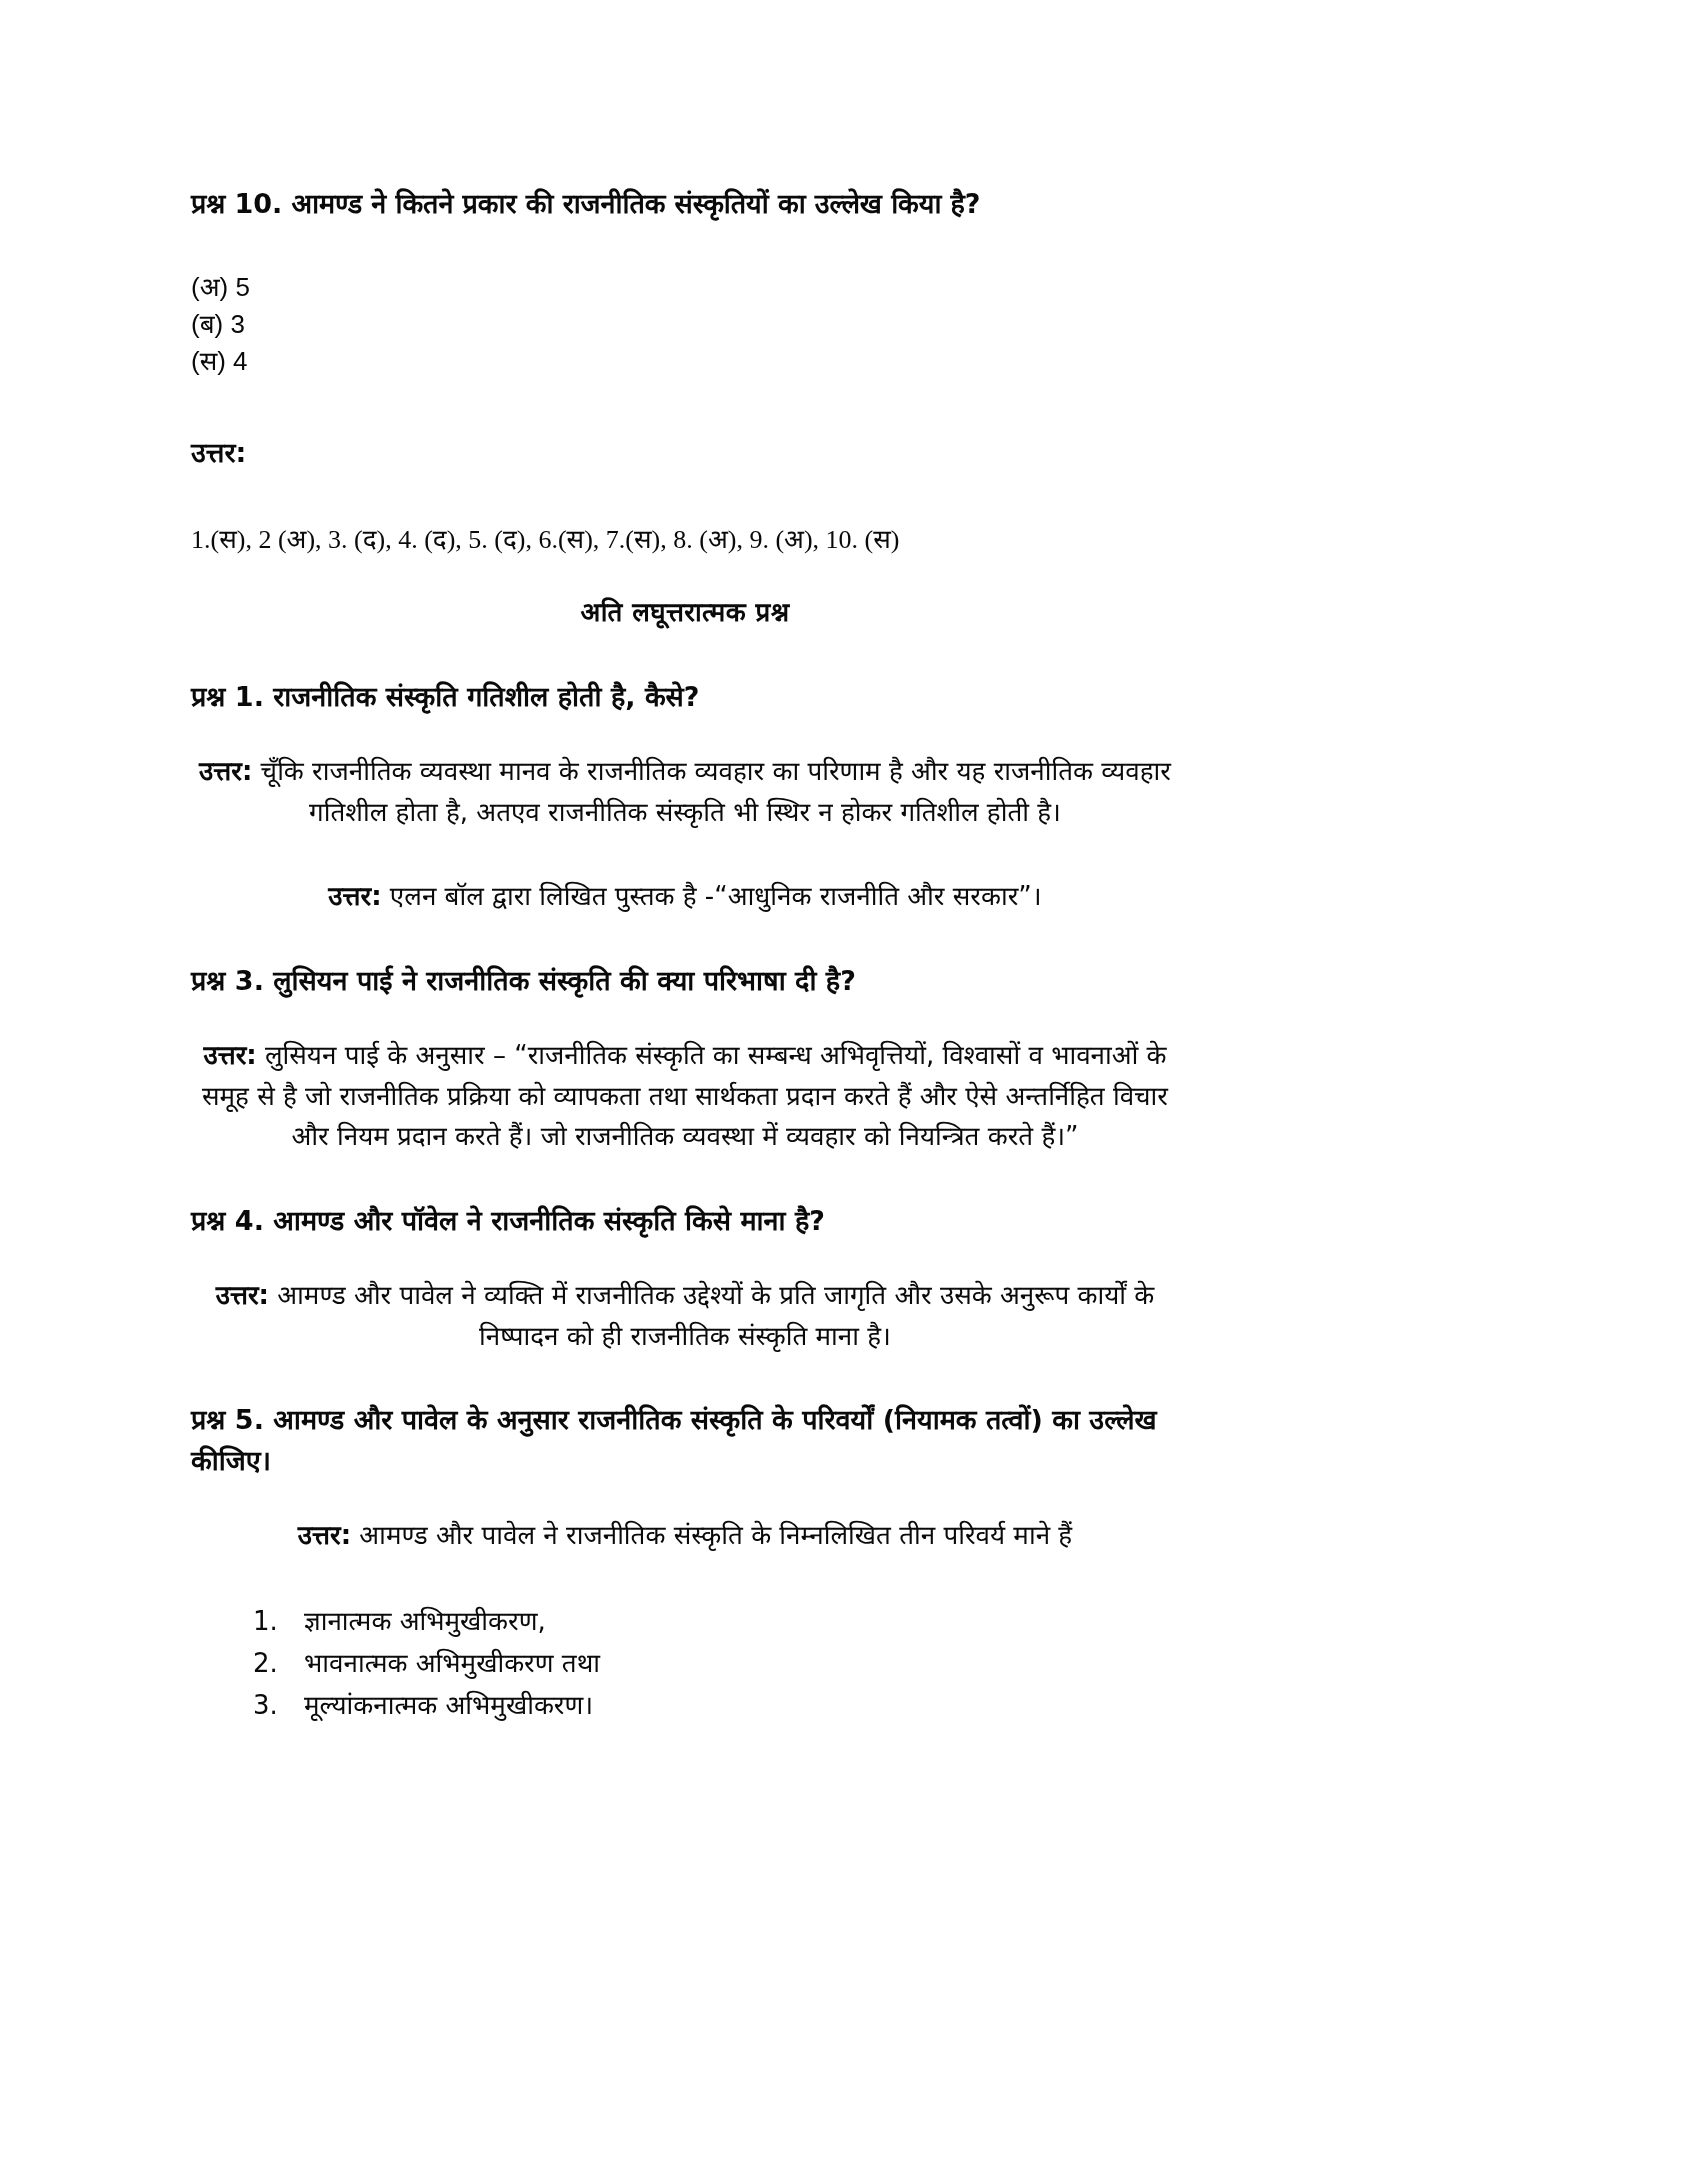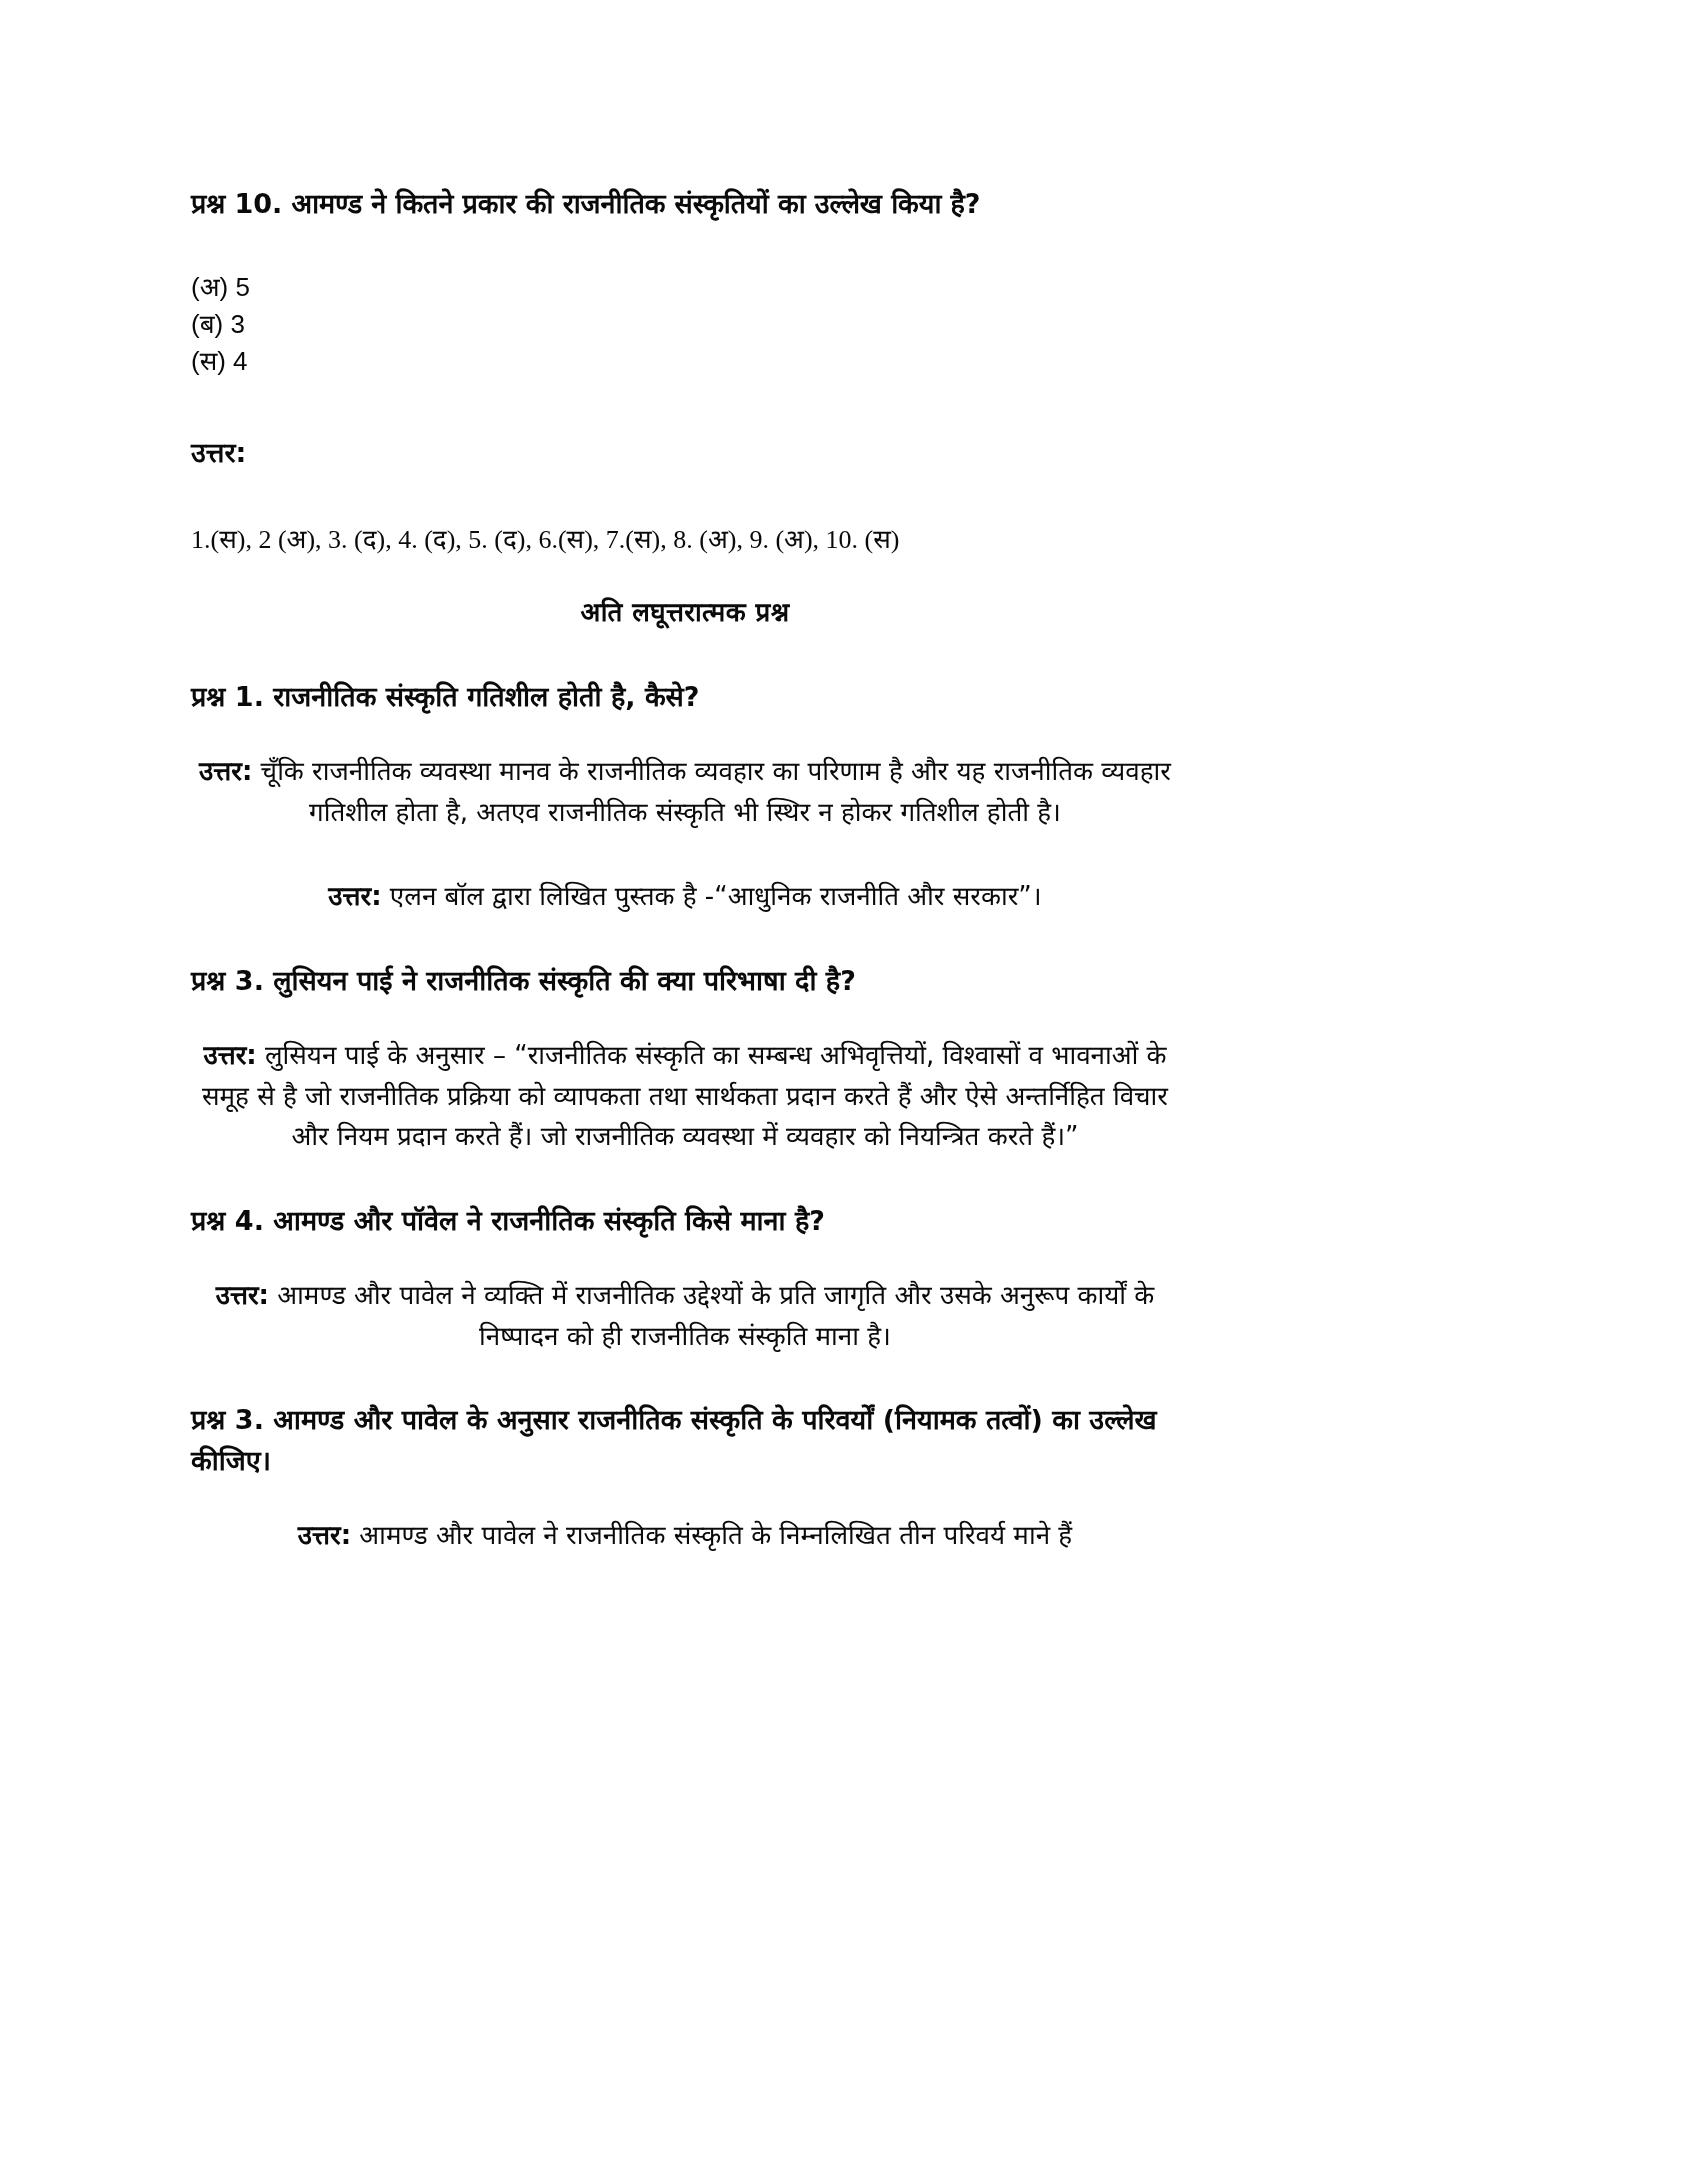--- a/index.html
+++ b/index.html
@@ -126,18 +126,23 @@
     <h3 class="qa-question">प्रश्न 3. लुसियन पाई ने राजनीतिक संस्कृति की क्या परिभाषा दी है?</h3>
     <p class="qa-answer"><span class="lbl">उत्तर:</span><span> लुसियन पाई के अनुसार – “राजनीतिक संस्कृति का सम्बन्ध अभिवृत्तियों, विश्वासों व भावनाओं के समूह से है जो राजनीतिक प्रक्रिया को व्यापकता तथा सार्थकता प्रदान करते हैं और ऐसे अन्तर्निहित विचार और नियम प्रदान करते हैं। जो राजनीतिक व्यवस्था में व्यवहार को नियन्त्रित करते हैं।”</span></p>
   </div>
 
   <div class="qa-block">
     <h3 class="qa-question">प्रश्न 4. आमण्ड और पॉवेल ने राजनीतिक संस्कृति किसे माना है?</h3>
     <p class="qa-answer"><span class="lbl">उत्तर:</span><span> आमण्ड और पावेल ने व्यक्ति में राजनीतिक उद्देश्यों के प्रति जागृति और उसके अनुरूप कार्यों के निष्पादन को ही राजनीतिक संस्कृति माना है।</span></p>
   </div>
 
   <div class="qa-block">
-    <h3 class="qa-question">प्रश्न 3. आमण्ड और पावेल के अनुसार राजनीतिक संस्कृति के परिवर्यों (नियामक तत्वों) का उल्लेख कीजिए।</h3>
+    <h3 class="qa-question">प्रश्न 5. आमण्ड और पावेल के अनुसार राजनीतिक संस्कृति के परिवर्यों (नियामक तत्वों) का उल्लेख कीजिए।</h3>
     <p class="qa-answer"><span class="lbl">उत्तर:</span><span> आमण्ड और पावेल ने राजनीतिक संस्कृति के निम्नलिखित तीन परिवर्य माने हैं</span></p>
+    <ol class="sub-list">
+      <li>ज्ञानात्मक अभिमुखीकरण,</li>
+      <li>भावनात्मक अभिमुखीकरण तथा</li>
+      <li>मूल्यांकनात्मक अभिमुखीकरण।</li>
+    </ol>
   </div>
 
 </div>
 
 
 </body></html>

